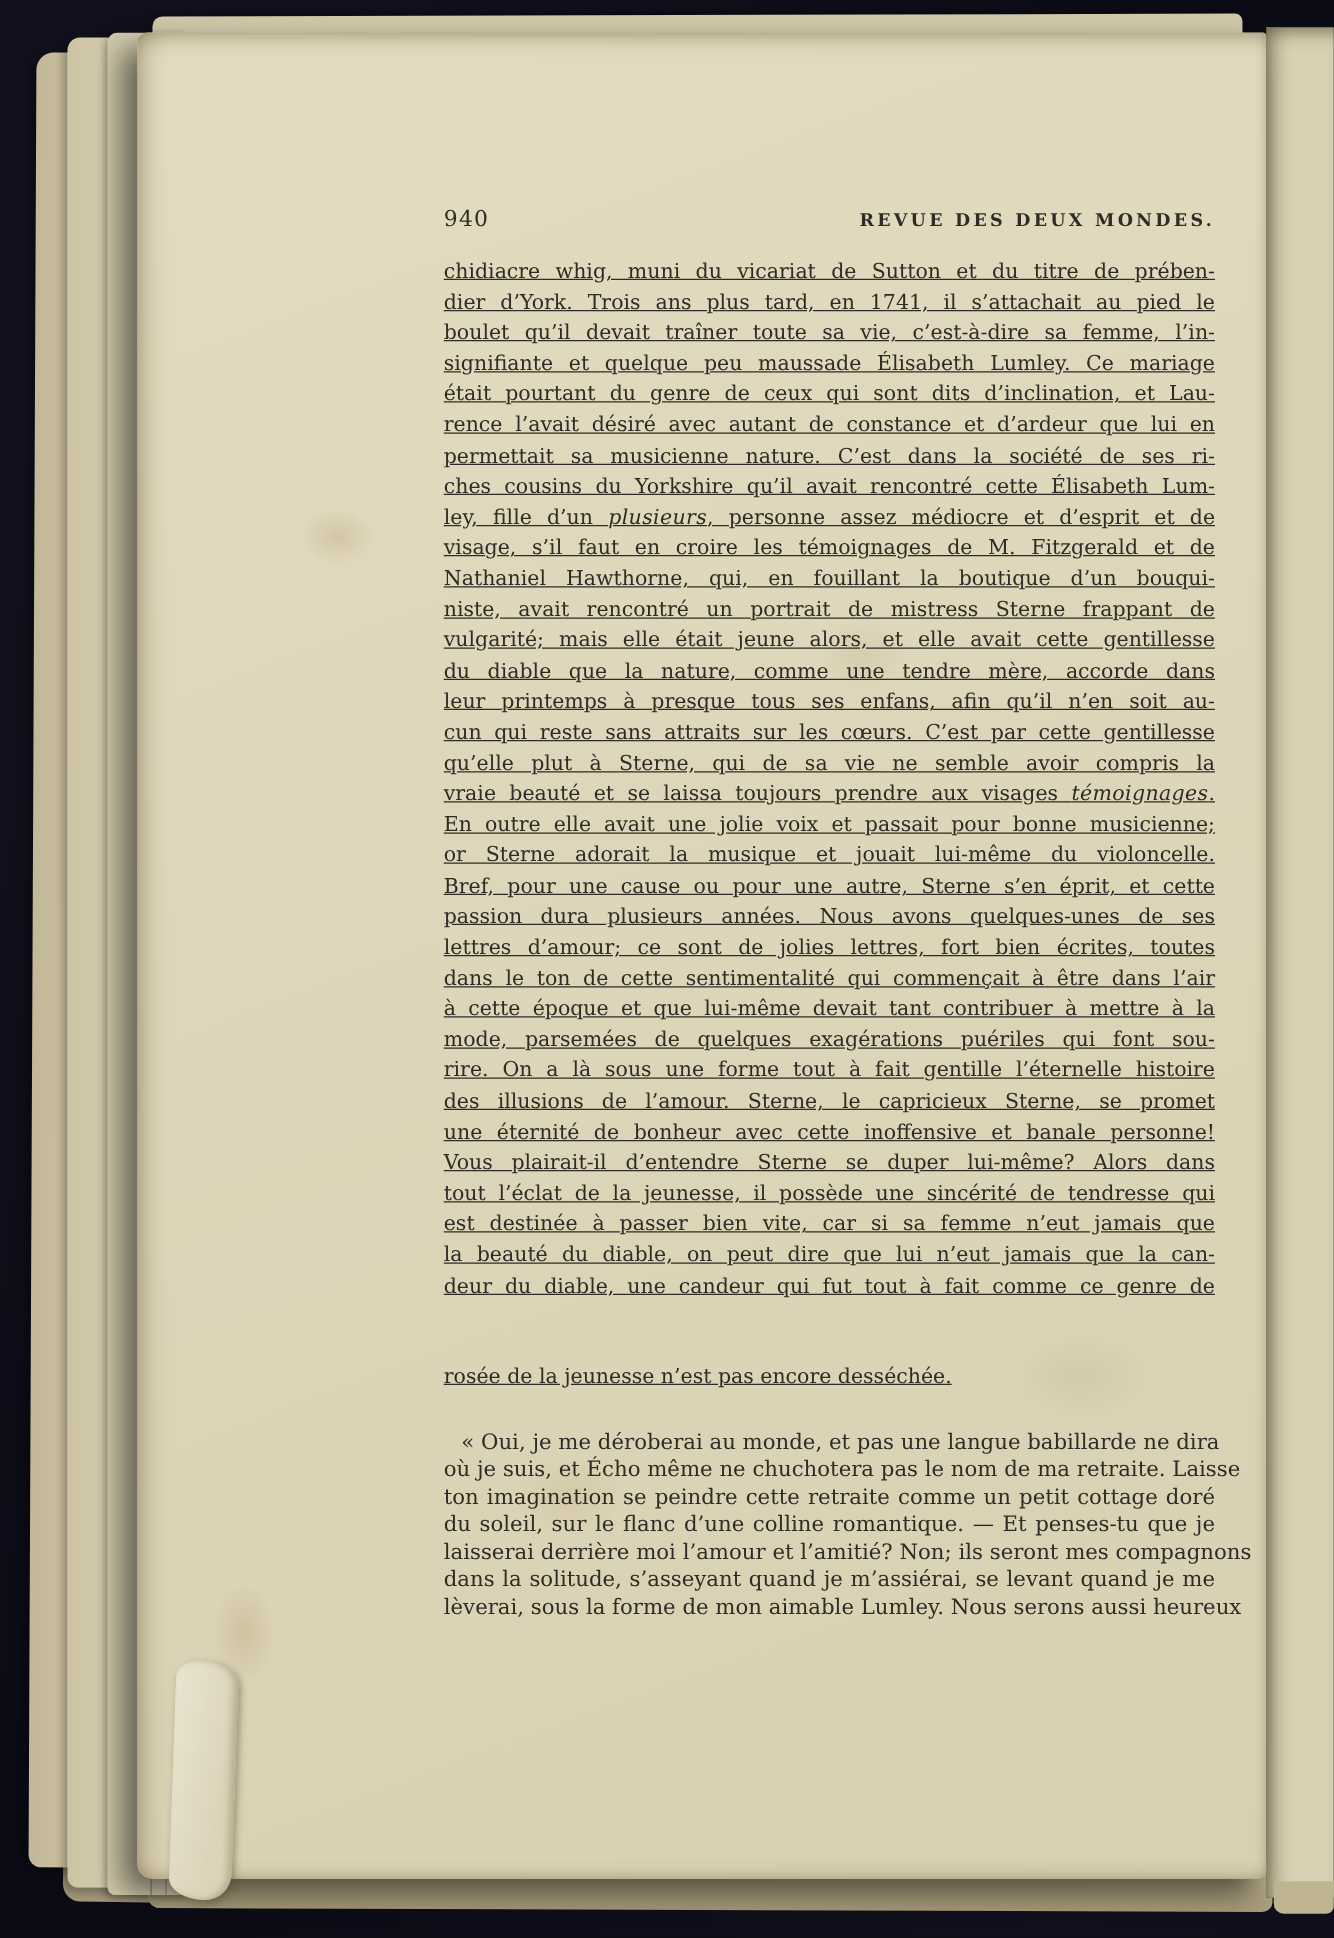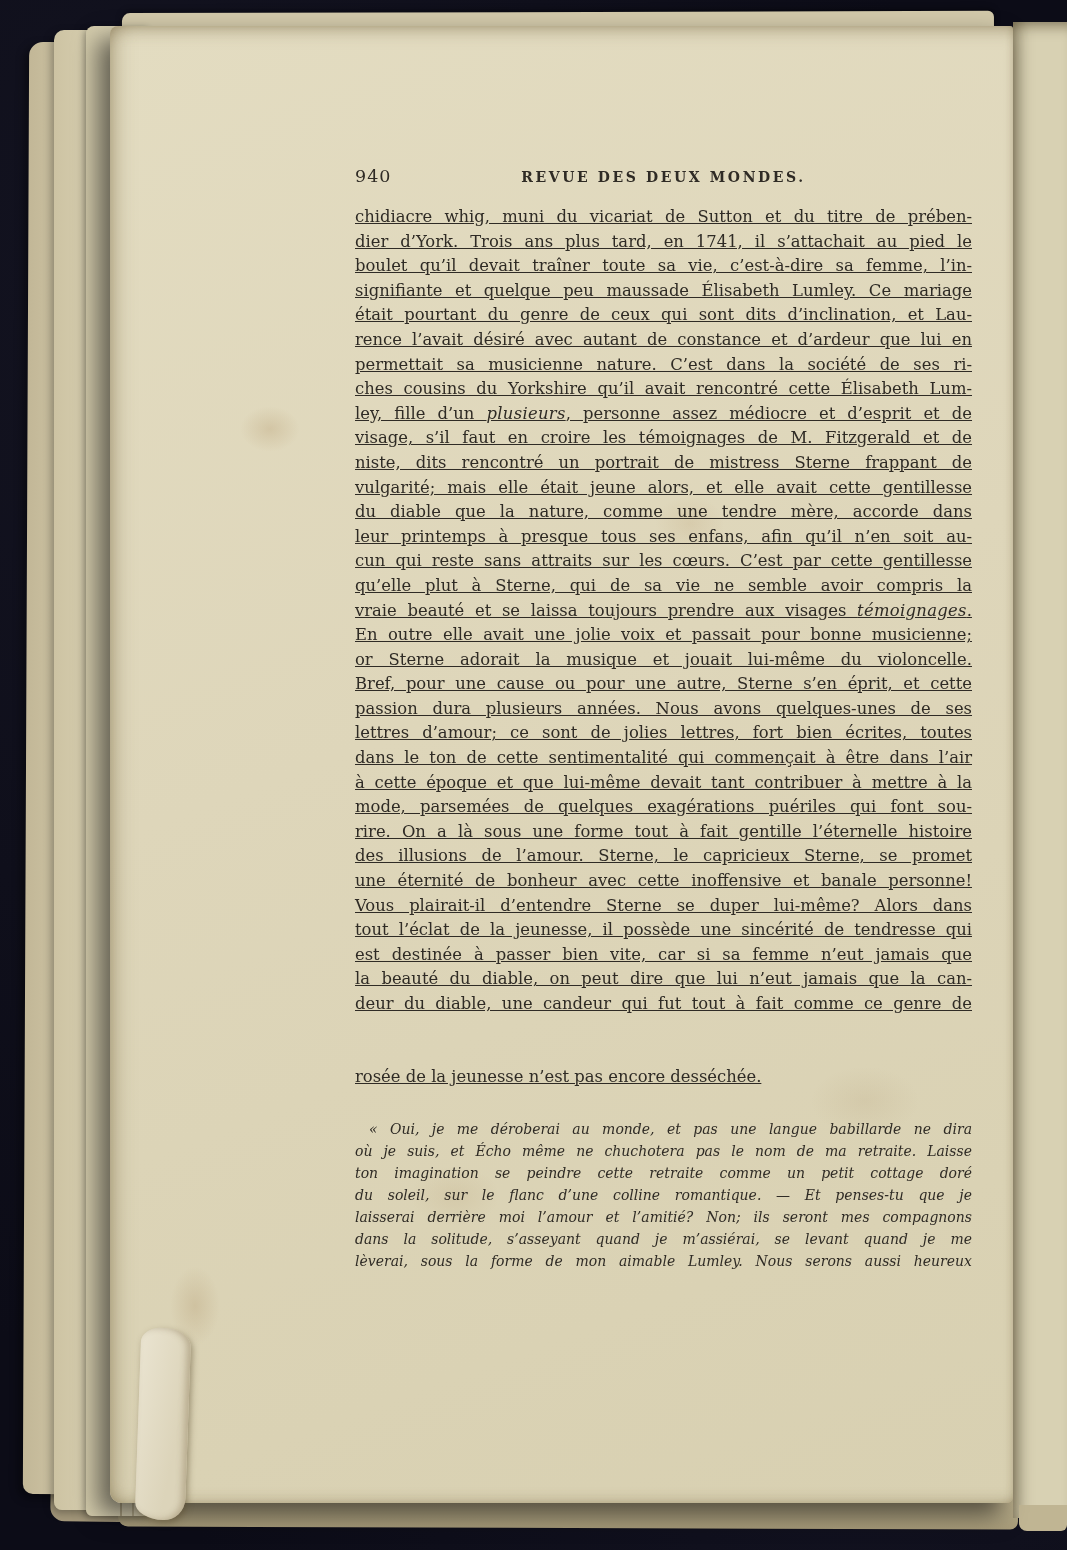--- a/index.html
+++ b/index.html
@@ -68,31 +68,31 @@
       background:linear-gradient(100deg,#eae4d1,#dcd4ba 70%);
       border-radius:40% 55% 45% 60% / 8% 10% 12% 9%;
       transform:rotate(2deg);
       box-shadow:2px 3px 6px rgba(90,75,45,.5), inset -4px 0 6px rgba(120,100,65,.35); }
 
   
   .text-col { position:absolute; left:245px; top:140px; width:617px; color:#2f2b25; }
 
   .header-row { position:relative; height:26px; margin-bottom:13px; }
   .page-num { position:absolute; left:0; top:0; font-size:17.5px; letter-spacing:1px; }
-  .journal-title { position:absolute; left:0; right:0; top:3px; text-align:center;
+  .journal-title { position:absolute; left:0; right:0; top:3px; text-align:right;
       font-size:14px; font-weight:bold; letter-spacing:2.6px; }
 
   .body-block .bl { font-size:16.4px; line-height:24.6px; white-space:nowrap;
       text-align:justify; text-align-last:justify;text-decoration:underline; }
   .body-block .bl.last-line { text-align-last:left;margin-top:48px; }
   .body-block .bl i { letter-spacing:.3px; }
 
   .quote-block { margin-top:29px; }
-  .quote-block .ql { font-size:14px; line-height:22px; white-space:nowrap;
-      text-align:justify; text-align-last:justify;font-style:italic; }
+  .quote-block .ql { font-size:17px; line-height:22px; white-space:nowrap;
+      text-align:justify; text-align-last:justify; }
   .quote-block .ql.first-line { text-indent:14px; }
 </style>
 </head>
 <body>
 
 <div class="scene">
 
   <div class="edge edge-bottom-deep"></div>
   <div class="edge edge-left-a"></div>
   <div class="edge edge-left-b"></div>
@@ -121,21 +121,22 @@
           <div class="bl first-line">chidiacre whig, muni du vicariat de Sutton et du titre de prében-</div>
           <div class="bl">dier d’York. Trois ans plus tard, en 1741, il s’attachait au pied le</div>
           <div class="bl">boulet qu’il devait traîner toute sa vie, c’est-à-dire sa femme, l’in-</div>
           <div class="bl">signifiante et quelque peu maussade Élisabeth Lumley. Ce mariage</div>
           <div class="bl">était pourtant du genre de ceux qui sont dits d’inclination, et Lau-</div>
           <div class="bl">rence l’avait désiré avec autant de constance et d’ardeur que lui en</div>
           <div class="bl">permettait sa musicienne nature. C’est dans la société de ses ri-</div>
           <div class="bl">ches cousins du Yorkshire qu’il avait rencontré cette Élisabeth Lum-</div>
           <div class="bl">ley, fille d’un <i>plusieurs</i>, personne assez médiocre et d’esprit et de</div>
           <div class="bl">visage, s’il faut en croire les témoignages de M. Fitzgerald et de</div>
-          <div class="bl">niste, dits rencontré un portrait de mistress Sterne frappant de</div>
+          <div class="bl">Nathaniel Hawthorne, qui, en fouillant la boutique d’un bouqui-</div>
+          <div class="bl">niste, avait rencontré un portrait de mistress Sterne frappant de</div>
           <div class="bl">vulgarité; mais elle était jeune alors, et elle avait cette gentillesse</div>
           <div class="bl">du diable que la nature, comme une tendre mère, accorde dans</div>
           <div class="bl">leur printemps à presque tous ses enfans, afin qu’il n’en soit au-</div>
           <div class="bl">cun qui reste sans attraits sur les cœurs. C’est par cette gentillesse</div>
           <div class="bl">qu’elle plut à Sterne, qui de sa vie ne semble avoir compris la</div>
           <div class="bl">vraie beauté et se laissa toujours prendre aux visages <i>témoignages</i>.</div>
           <div class="bl">En outre elle avait une jolie voix et passait pour bonne musicienne;</div>
           <div class="bl">or Sterne adorait la musique et jouait lui-même du violoncelle.</div>
           <div class="bl">Bref, pour une cause ou pour une autre, Sterne s’en éprit, et cette</div>
           <div class="bl">passion dura plusieurs années. Nous avons quelques-unes de ses</div>

